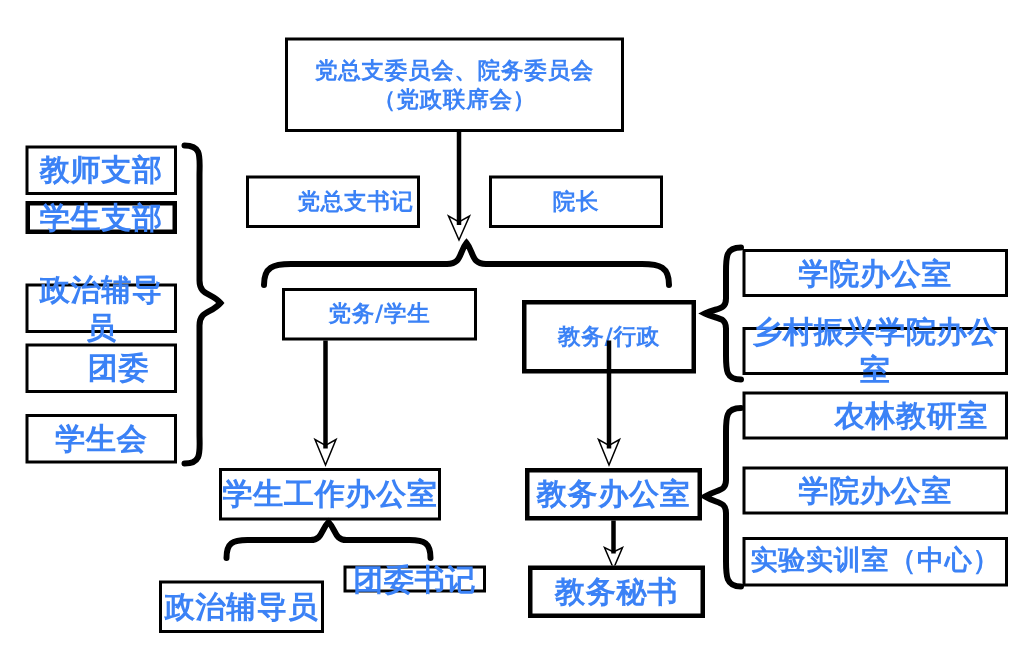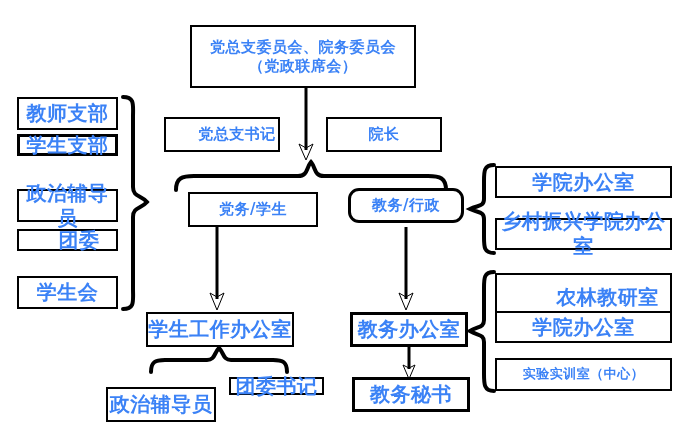--- a/index.html
+++ b/index.html
@@ -28,21 +28,21 @@
     justify-content: center;
     text-align: center;
     font-weight: bold;
     letter-spacing: 0.5px;
     line-height: 1.25;
     white-space: pre-line;
   }
   .node.thick { border-width: 3px; }
   .f15 { font-size: 15px; }
   .f14 { font-size: 20px; }
-  .f13 { font-size: 13px; }
+  .f13 { font-size: 18px; }
 
   
   .connector {
     position: absolute;
     overflow: visible;
   }
   .brace {
     position: absolute;
     overflow: visible;
   }
@@ -68,42 +68,42 @@
 
   <div class="node f15" style="left:326px; top:117px; width:116px; height:35px;">院长</div>
 
   <svg class="brace" style="left:168px; top:160px; width:286px; height:32px;" viewBox="0 0 286 32">
     <path d="M8 30 C8 18, 14 16, 26 16 L130 16 C140 16, 138 8, 143 2
              C148 8, 146 16, 156 16 L260 16 C272 16, 278 18, 278 30" stroke-width="4" stroke-linecap="round"></path>
   </svg>
 
   <div class="node f15" style="left:152px; top:192px; width:130px; height:35px;margin-left:36px;">党务/学生</div>
 
-  <div class="node f15 thick" style="left:348px; top:188px; width:116px; height:35px;border-radius:11px;">教务/行政</div>
+  <div class="node f15 thick" style="left:348px; top:200px; width:116px; height:49px;">教务/行政</div>
 
   <div class="node f14" style="left:17px; top:97px; width:101px; height:33px;">教师支部</div>
   <div class="node f14 thick" style="left:17px; top:134px; width:101px; height:22px;">学生支部</div>
   <div class="node f14" style="left:17px; top:189px; width:101px; height:33px;">政治辅导员</div>
-  <div class="node f14" style="left:17px; top:229px; width:101px; height:22px;padding-left:23px;">团委</div>
+  <div class="node f14" style="left:17px; top:229px; width:101px; height:33px;padding-left:23px;">团委</div>
   <div class="node f14" style="left:17px; top:276px; width:101px; height:33px;">学生会</div>
 
   <svg class="brace" style="left:119px; top:95px; width:34px; height:216px;" viewBox="0 0 34 216">
     <path d="M4 2 C16 2, 14 10, 14 22 L14 92 C14 102, 22 100, 28 107
              C22 114, 14 112, 14 122 L14 194 C14 206, 16 214, 4 214" stroke-width="4" stroke-linecap="round"></path>
   </svg>
 
   <div class="node f14" style="left:495px; top:166px; width:177px; height:32px;">学院办公室</div>
   <div class="node f14" style="left:495px; top:218px; width:177px; height:32px;">乡村振兴学院办公室</div>
 
   <svg class="brace" style="left:466px; top:163px; width:32px; height:92px;" viewBox="0 0 32 92">
     <path d="M28 2 C18 2, 18 8, 18 18 L18 36 C18 44, 12 42, 4 46
              C12 50, 18 48, 18 56 L18 74 C18 84, 18 90, 28 90" stroke-width="4" stroke-linecap="round"></path>
   </svg>
 
-  <div class="node f14" style="left:495px; top:273px; width:177px; height:48px;padding-left:48px;">农林教研室</div>
+  <div class="node f14" style="left:495px; top:261px; width:177px; height:32px;padding-left:48px;">农林教研室</div>
   <div class="node f14" style="left:495px; top:311px; width:177px; height:32px;">学院办公室</div>
   <div class="node f13" style="left:495px; top:358px; width:177px; height:33px;">实验实训室（中心）</div>
 
   <svg class="brace" style="left:466px; top:270px; width:32px; height:124px;" viewBox="0 0 32 124">
     <path d="M28 2 C18 2, 18 8, 18 18 L18 50 C18 58, 12 56, 4 61
              C12 66, 18 64, 18 72 L18 104 C18 114, 18 121, 28 121" stroke-width="4" stroke-linecap="round"></path>
   </svg>
 
   <svg class="connector" style="left:207px; top:227px; width:20px; height:85px;" viewBox="0 0 20 85">
     <line x1="10" y1="0" x2="10" y2="72" stroke-width="3"></line>

